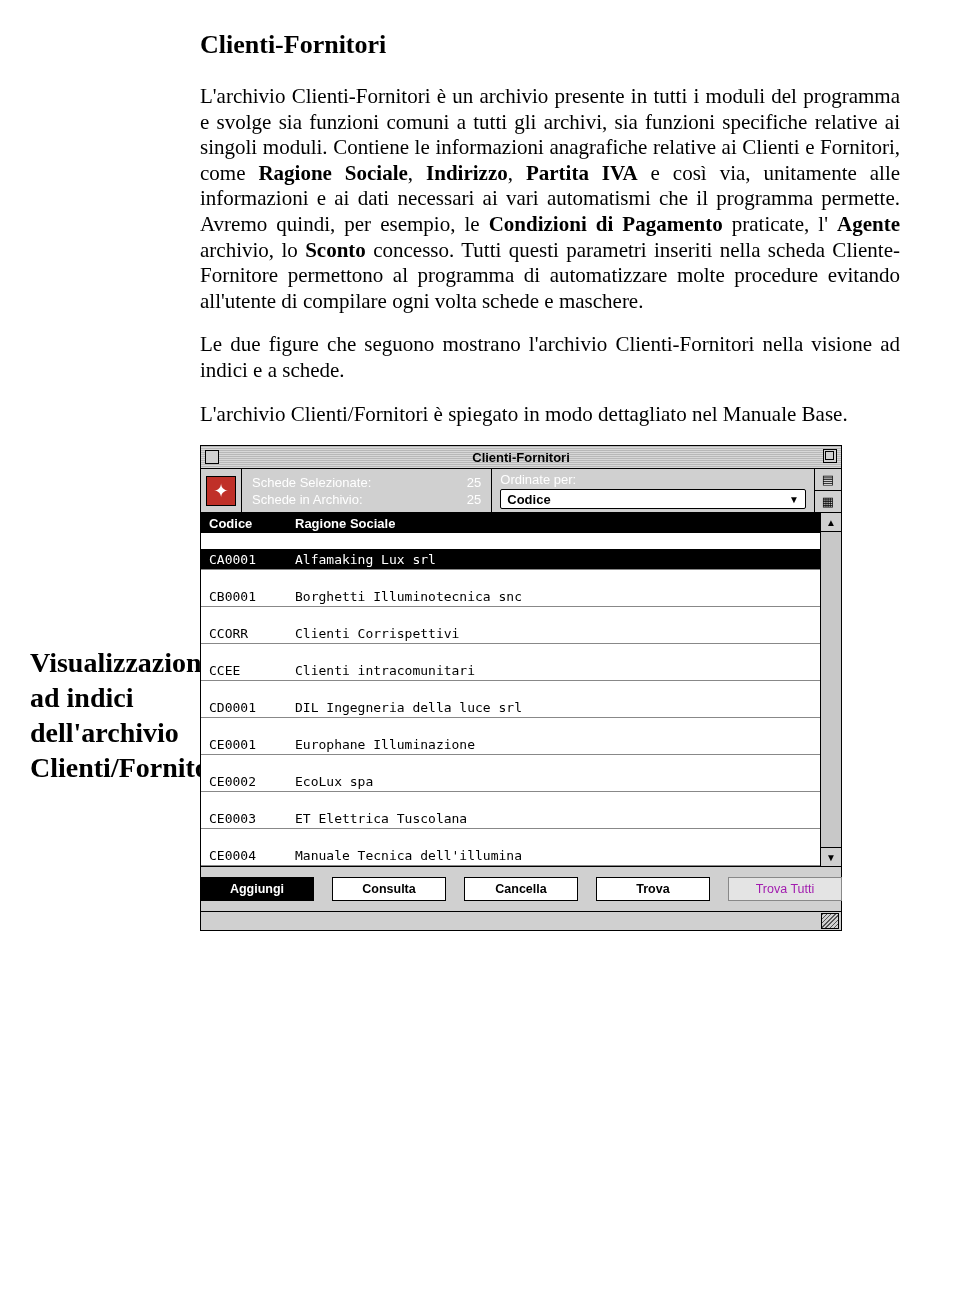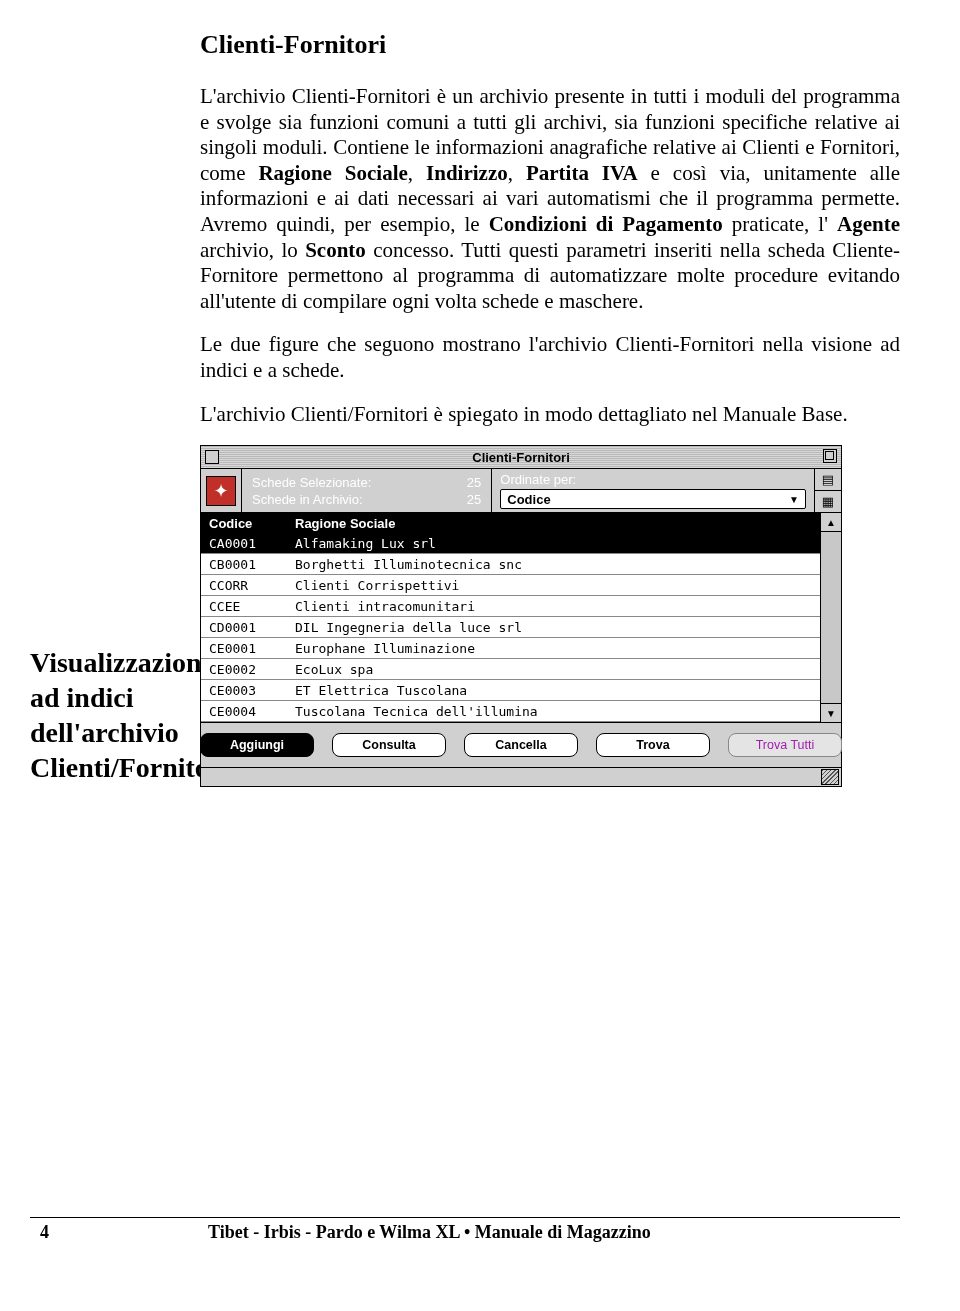--- a/index.html
+++ b/index.html
@@ -181,20 +181,21 @@
 
   .table-row {
     display: flex;
     height: 20px;
     align-items: center;
     border-bottom: 1px solid #888;
     font-family: "Lucida Console", Monaco, monospace;
     font-size: 13px;
     background: #fff;
     color: #000;
+    margin-top: 16px;
   }
   .table-row.selected {
     background: #000;
     color: #fff;
   }
 
   .vscroll {
     width: 20px;
     background: #d8d8d8;
     border-left: 1px solid #000;
@@ -222,21 +223,21 @@
     justify-content: center;
     gap: 18px;
   }
   .mac-btn {
     border: 1px solid #000;
     background: #000;
     color: #fff;
     font-weight: bold;
     height: 22px;
     min-width: 92px;
-    border-radius: 8px;
+    border-radius: 0;
     display: flex;
     align-items: center;
     justify-content: center;
     font-size: 12.5px;
     padding: 0 10px;
   }
   .mac-btn.inverse {
     background: #fff;
     color: #000;
   }
@@ -377,21 +378,21 @@
                 <div class="table-row">
                   <div class="col-code">CE0002</div>
                   <div class="col-name">EcoLux spa</div>
                 </div>
                 <div class="table-row">
                   <div class="col-code">CE0003</div>
                   <div class="col-name">ET Elettrica Tuscolana</div>
                 </div>
                 <div class="table-row">
                   <div class="col-code">CE0004</div>
-                  <div class="col-name">Tuscolana Tecnica dell'illumina</div>
+                  <div class="col-name">Manuale Tecnica dell'illumina</div>
                 </div>
               </div>
           </div>
           <div class="vscroll">
             <div class="arrow-btn">▲</div>
             <div class="track"></div>
             <div class="arrow-btn bottom">▼</div>
           </div>
         </div>
 

